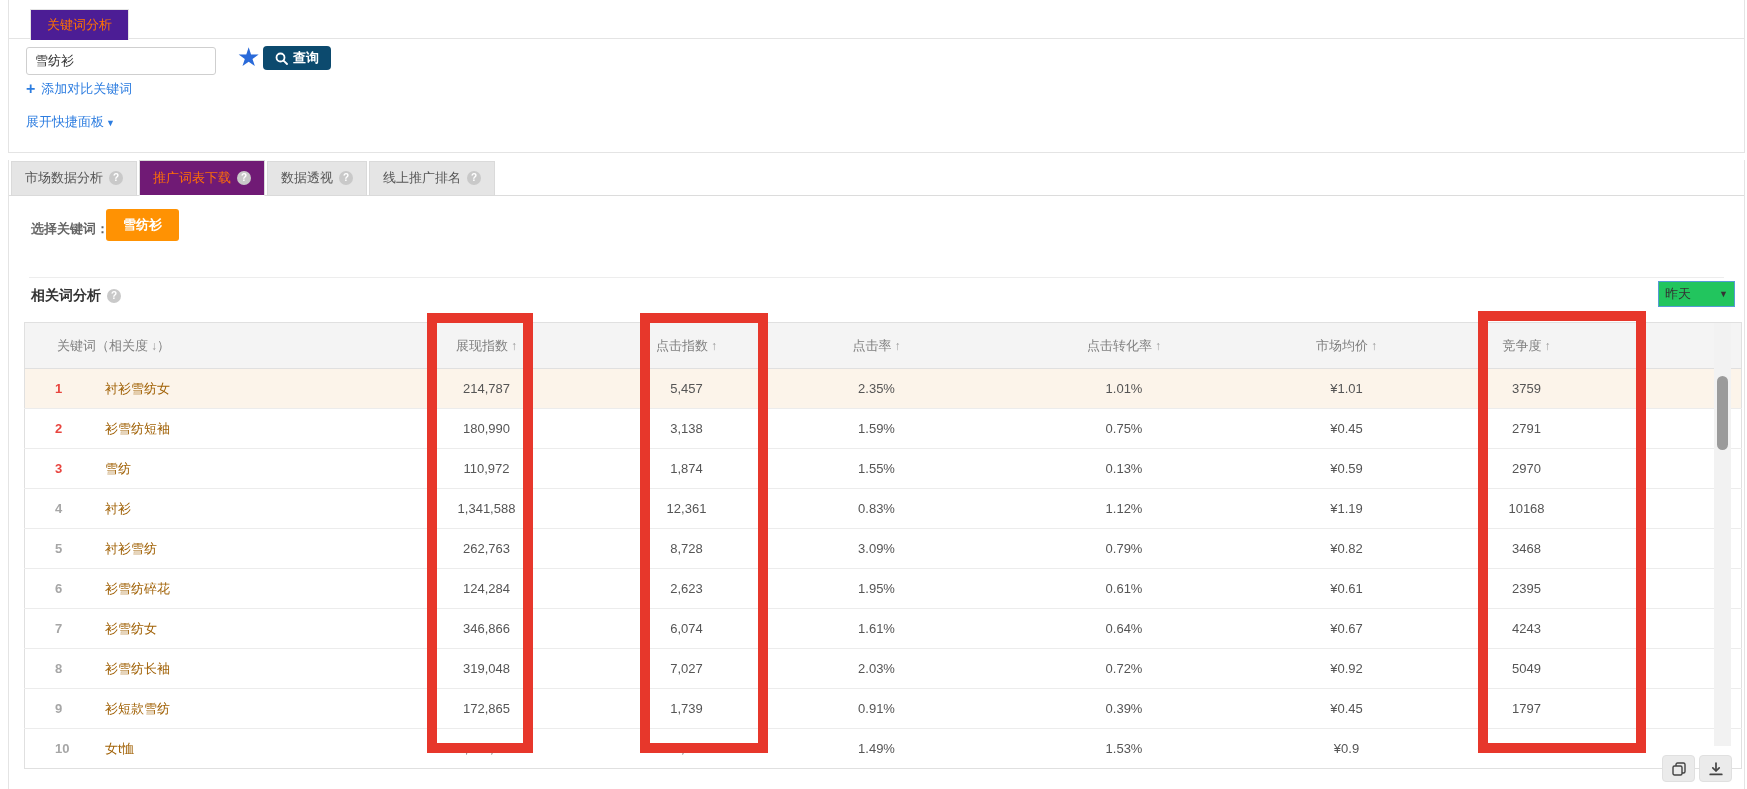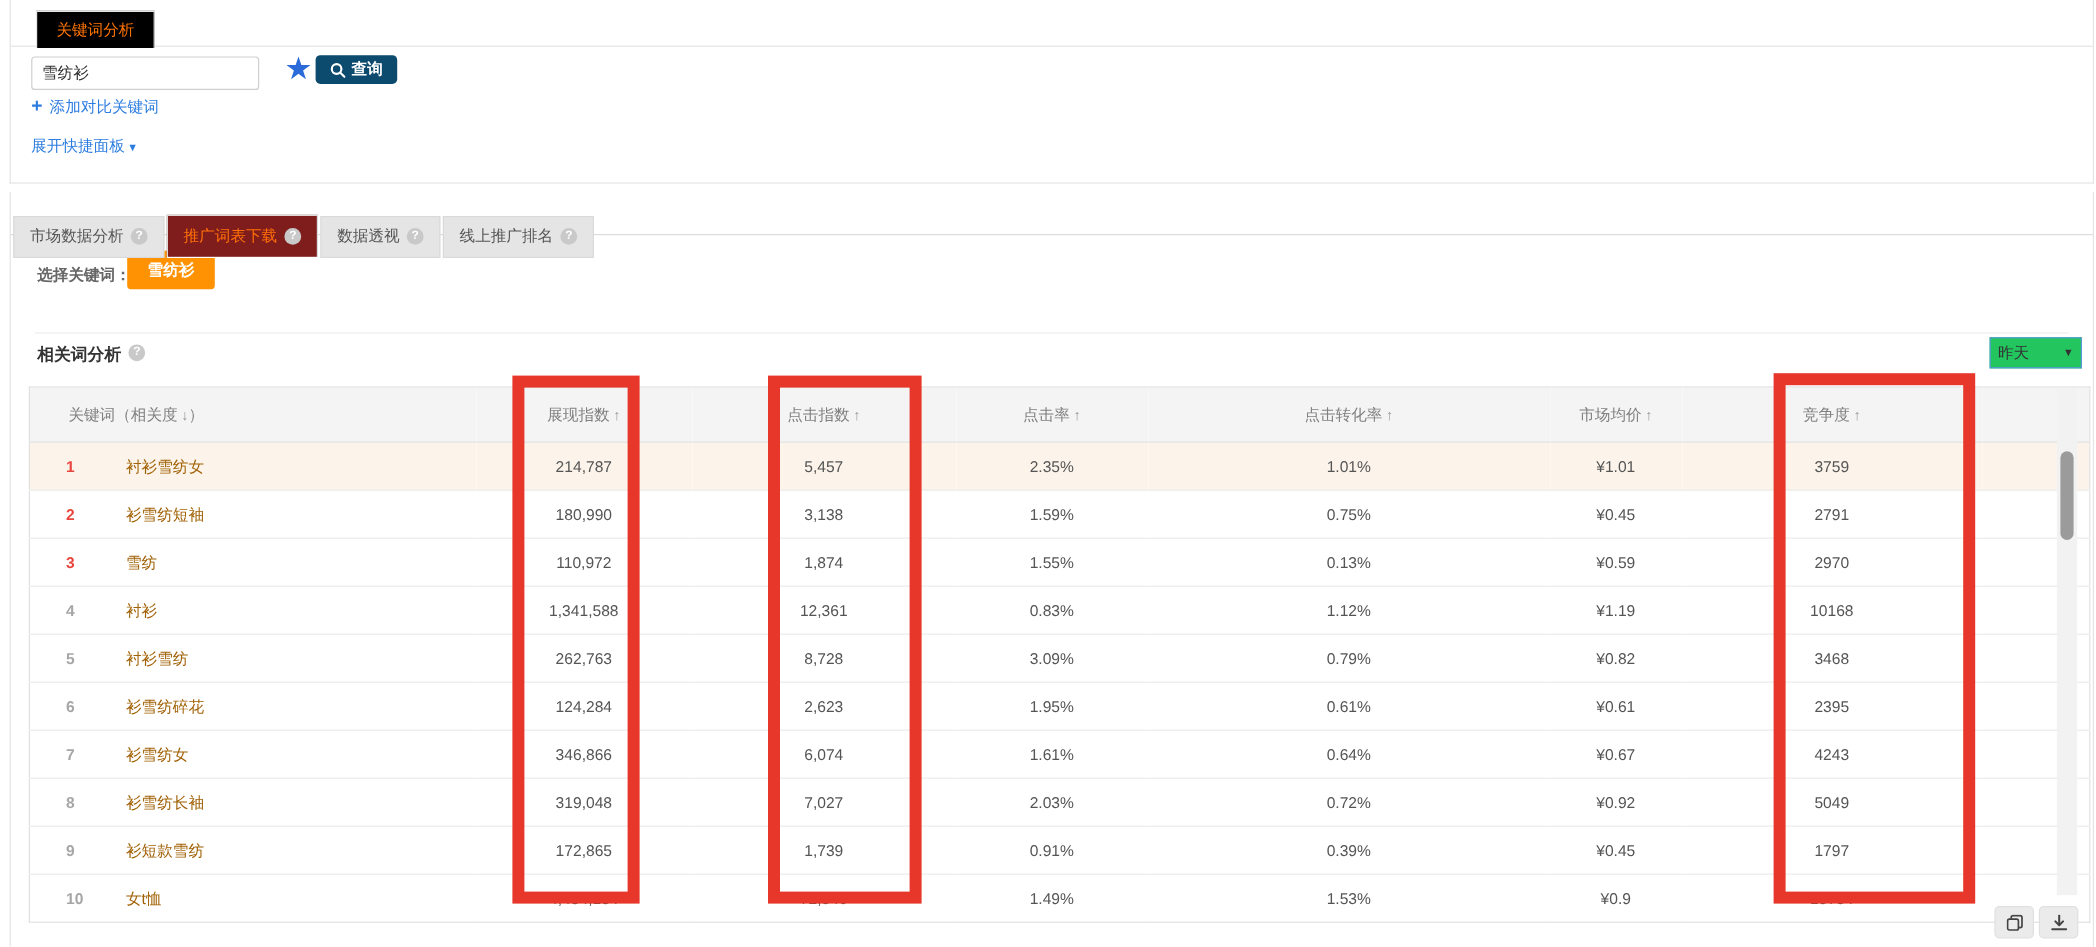--- a/index.html
+++ b/index.html
@@ -3,49 +3,49 @@
 <meta charset="utf-8">
 <style>
   html,body{margin:0;padding:0;background:#fff;font-family:"Liberation Sans","DejaVu Sans",sans-serif;}
   #screen{position:relative;width:1747px;height:789px;background:#fff;overflow:hidden;}
 
   
   #top-panel{position:absolute;left:8px;top:0;width:1737px;height:153px;box-sizing:border-box;
     border-left:1px solid #e4e4e4;border-right:1px solid #e4e4e4;border-bottom:1px solid #e4e4e4;}
   #top-tabline{position:absolute;left:0;top:38px;width:100%;border-bottom:1px solid #e4e4e4;}
   #top-tab{position:absolute;left:21px;top:9px;height:30px;line-height:29px;padding:0 16px;
-    background:#000000;border:1px solid #e4e4e4;border-bottom:none;color:#ff7300;font-size:13px;z-index:3;cursor:pointer;}
+    background:#4c1d95;border:1px solid #e4e4e4;border-bottom:none;color:#ff7300;font-size:13px;z-index:3;cursor:pointer;}
   #kw-input{position:absolute;left:17px;top:47px;width:172px;height:26px;border:1px solid #cfcfcf;
     border-radius:3px;padding:0 8px;font-size:13px;color:#333;outline:none;}
   #fav-star{position:absolute;left:228px;top:42px;font-size:26px;color:#2a6ad9;cursor:pointer;line-height:30px;}
   #query-btn{position:absolute;left:254px;top:46px;height:24px;padding:0 12px;background:#0c4a6e;border:none;
     border-radius:4px;color:#fff;font-size:13px;font-weight:bold;cursor:pointer;display:flex;align-items:center;gap:5px;}
   #add-compare{position:absolute;left:17px;top:80px;color:#2d7de0;font-size:13px;cursor:pointer;display:flex;align-items:center;gap:6px;}
   #add-compare .plus{font-size:16px;font-weight:bold;line-height:14px;}
   #expand-panel{position:absolute;left:17px;top:113px;color:#2d7de0;font-size:13px;cursor:pointer;}
   #expand-panel .caret{font-size:9px;margin-left:2px;}
 
   
   #main-panel{position:absolute;left:8px;top:160px;width:1737px;height:629px;box-sizing:border-box;
     border-left:1px solid #e4e4e4;border-right:1px solid #e4e4e4;}
   #tabbar{position:absolute;left:0;top:0;height:36px;width:100%;white-space:nowrap;}
   #tabbar-line{position:absolute;left:0;top:35px;width:100%;border-bottom:1px solid #dcdcdc;z-index:1;}
   .tab{position:relative;display:inline-flex;align-items:center;gap:6px;height:35px;box-sizing:border-box;
     padding:0 13px;margin-left:2px;background:#e5e5e5;border:1px solid #dadada;color:#555;
     font-size:13px;cursor:pointer;z-index:2;}
-  .tab.active{background:#7f1d1d;height:36px;border-bottom:1px solid #fff;color:#ff6f06;z-index:3;margin-top:19px;}
+  .tab.active{background:#701a75;height:36px;border-bottom:1px solid #fff;color:#ff6f06;z-index:3;}
   .help{display:inline-block;width:14px;height:14px;border-radius:50%;background:#c9c9c9;color:#fff;
     font-size:10px;line-height:14px;text-align:center;font-weight:bold;flex:0 0 auto;}
 
   #select-label{position:absolute;left:22px;top:60px;font-size:13px;color:#666;font-weight:bold;}
   #kw-chip{position:absolute;left:97px;top:49px;height:32px;line-height:32px;padding:0 17px;background:#ff9203;
     color:#fff;font-size:13px;font-weight:bold;border-radius:3px;cursor:pointer;}
   #section-divider{position:absolute;left:20px;right:20px;top:117px;border-top:1px solid #ededed;}
   #section-title{position:absolute;left:22px;top:127px;font-size:14px;font-weight:bold;color:#333;
-    display:flex;align-items:flex-start;gap:6px;}
+    display:flex;align-items:center;gap:6px;}
   #date-select{position:absolute;left:1649px;top:121px;width:77px;height:26px;box-sizing:border-box;
     border:1px solid #569bd5;background:#22c55e;font-size:13px;color:#333;padding:0 6px;display:flex;
     align-items:center;justify-content:space-between;cursor:pointer;}
   #date-select .caret{font-size:9px;color:#333;}
 
   
   #table-wrap{position:absolute;left:15px;top:162px;width:1717px;}
   table{width:1717px;border-collapse:collapse;table-layout:fixed;font-size:13px;border:1px solid #e0e0e0;}
   thead th{height:43px;background:#f4f4f4;color:#808080;font-weight:normal;text-align:center;
     border-bottom:1px solid #e0e0e0;overflow:hidden;}

